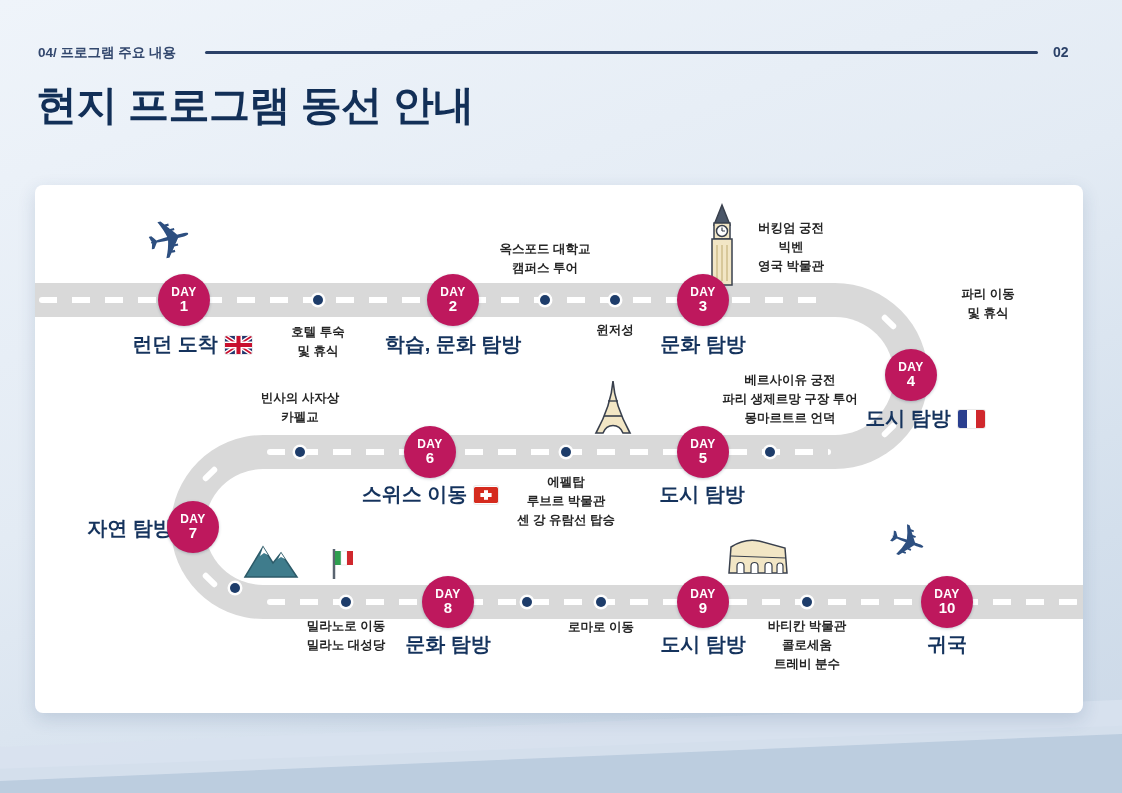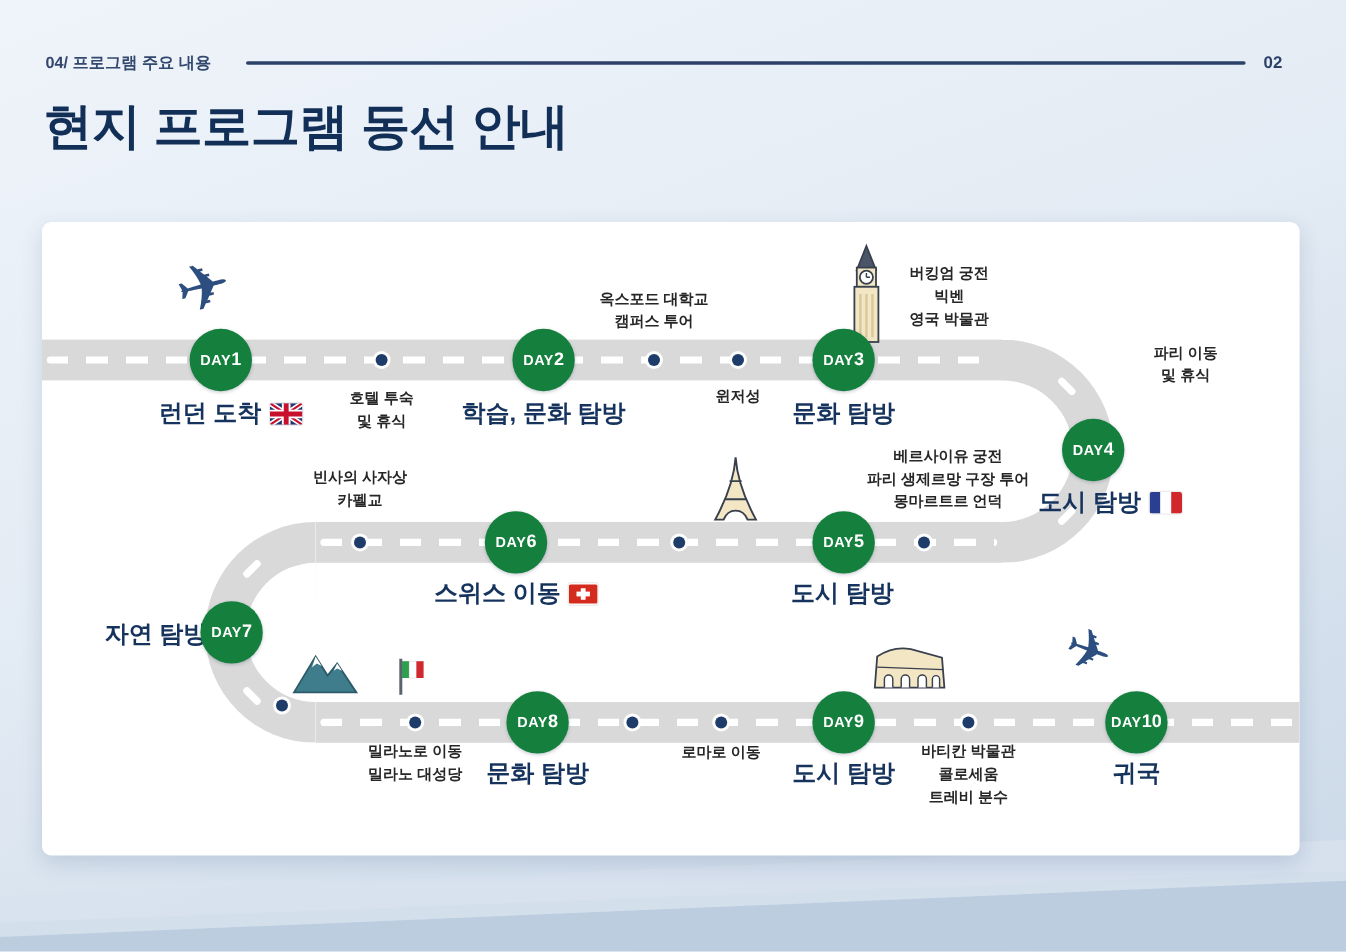--- a/index.html
+++ b/index.html
@@ -26,22 +26,22 @@
   .curve-right { border-left: none; border-radius: 0 100% 100% 0 / 0 50% 50% 0; }
   .curve-left  { border-right: none; border-radius: 100% 0 0 100% / 50% 0 0 50%; }
 
   .dash-line { position: absolute; height: 6px; z-index: 2; border-radius: 3px;
     background: repeating-linear-gradient(90deg, #fff 0 18px, transparent 18px 33px); }
   .dash-seg { position: absolute; width: 18px; height: 6px; background: #fff; border-radius: 3px; z-index: 2; }
 
   .dot { position: absolute; width: 10px; height: 10px; background: #1d3c6a; border-radius: 50%;
     z-index: 3; box-shadow: 0 0 0 2.5px rgba(255,255,255,.95); }
 
-  .day-circle { position: absolute; width: 52px; height: 52px; border-radius: 50%; background: #15803d;
-    color: #fff; display: flex; align-items: center; justify-content: center;
+  .day-circle { position: absolute; width: 52px; height: 52px; border-radius: 50%; background: #be185d;
+    color: #fff; display: flex; flex-direction: column; align-items: center; justify-content: center;
     z-index: 5; line-height: 1.05; box-shadow: 0 1px 3px rgba(20,40,70,.25); }
   .day-circle .dw { font-size: 12px; font-weight: 800; letter-spacing: .5px; }
   .day-circle .dn { font-size: 15px; font-weight: 800; }
 
   .day-title { position: absolute; z-index: 4; display: flex; align-items: center; justify-content: center;
     gap: 7px; font-size: 20px; font-weight: 800; color: #15335d; }
   .day-title .flag { flex: 0 0 auto; border-radius: 2px; box-shadow: 0 0 0 1px rgba(0,0,0,.08); }
 
   .wp { position: absolute; z-index: 4; font-size: 12.5px; font-weight: 700; color: #262626;
     text-align: center; line-height: 1.5; white-space: pre-line; }
@@ -135,20 +135,23 @@
 캠퍼스 투어</div>
     <div class="wp" style="left:530px;top:136px;width:100px">윈저성</div>
     <div class="wp" style="left:692px;top:34px;width:128px">버킹엄 궁전
 빅벤
 영국 박물관</div>
     <div class="wp" style="left:893px;top:100px;width:120px">파리 이동
 및 휴식</div>
     <div class="wp" style="left:660px;top:186px;width:190px">베르사이유 궁전
 파리 생제르망 구장 투어
 몽마르트르 언덕</div>
+    <div class="wp" style="left:451px;top:288px;width:160px">에펠탑
+루브르 박물관
+센 강 유람선 탑승</div>
     <div class="wp" style="left:195px;top:204px;width:140px">빈사의 사자상
 카펠교</div>
     <div class="wp" style="left:241px;top:432px;width:140px">밀라노로 이동
 밀라노 대성당</div>
     <div class="wp" style="left:506px;top:433px;width:120px">로마로 이동</div>
     <div class="wp" style="left:702px;top:432px;width:140px">바티칸 박물관
 콜로세움
 트레비 분수</div>
 
     <div class="day-title" style="left:72px;top:146px;width:170px">

